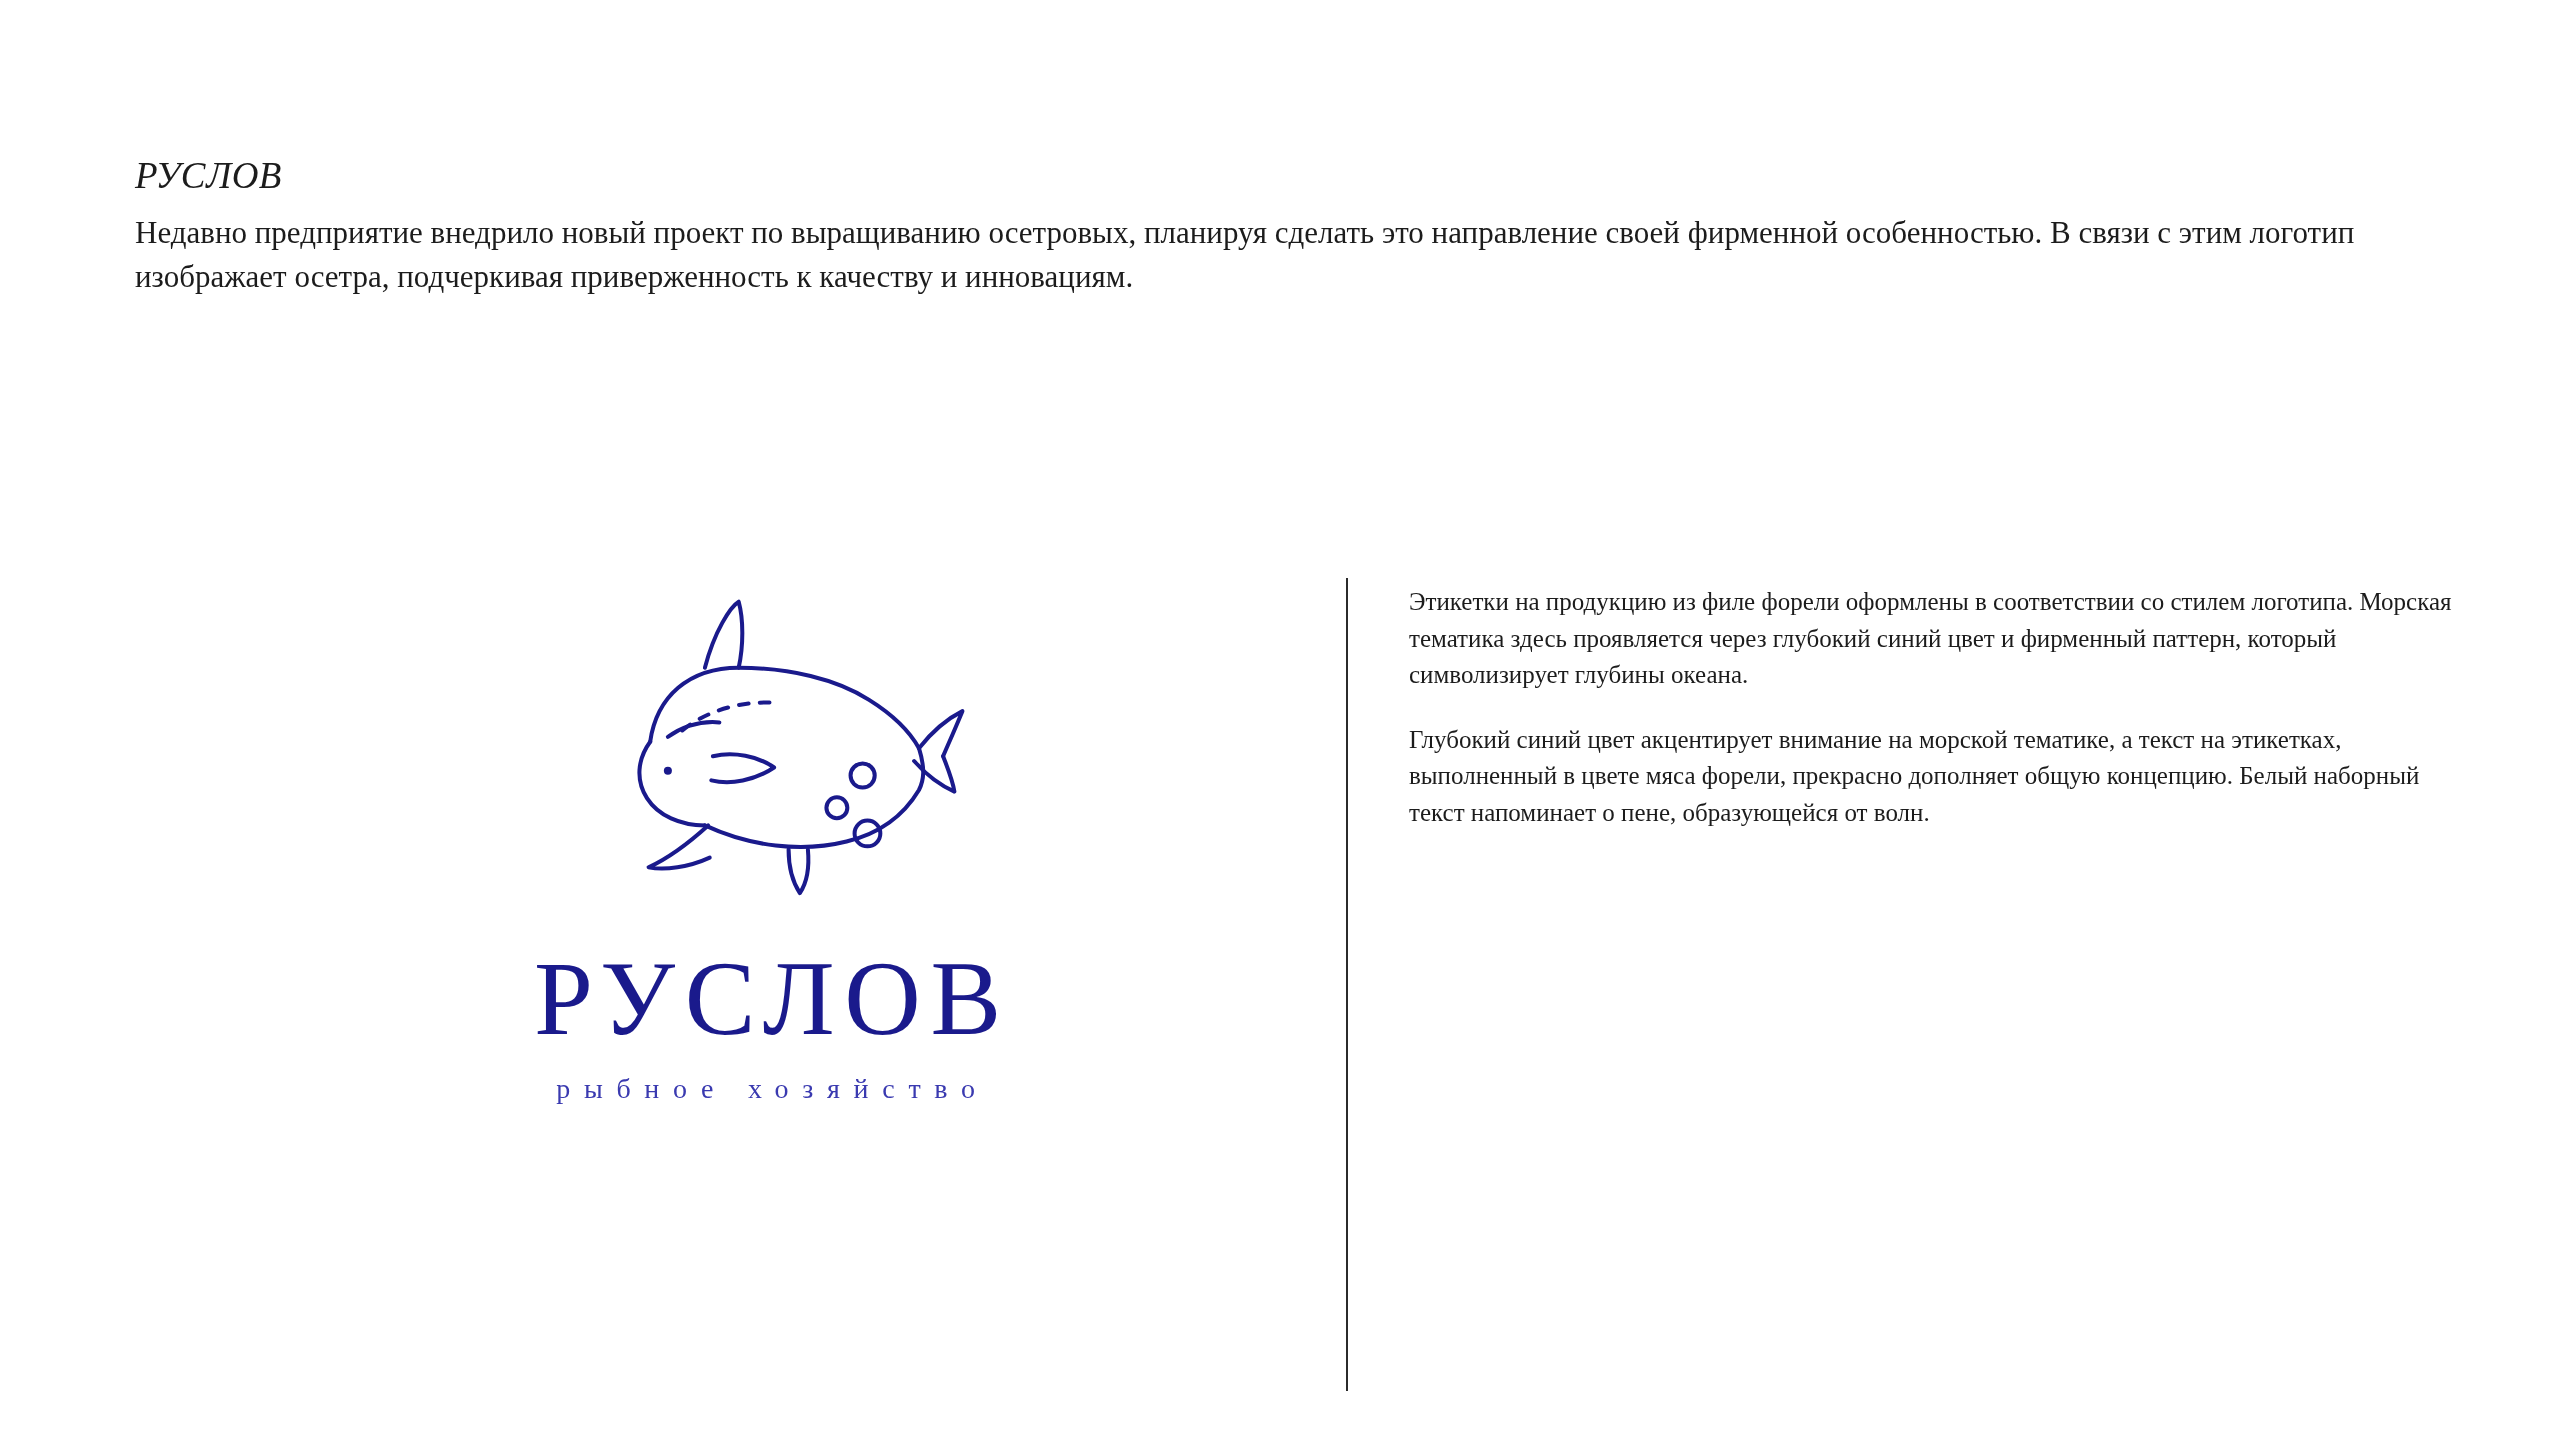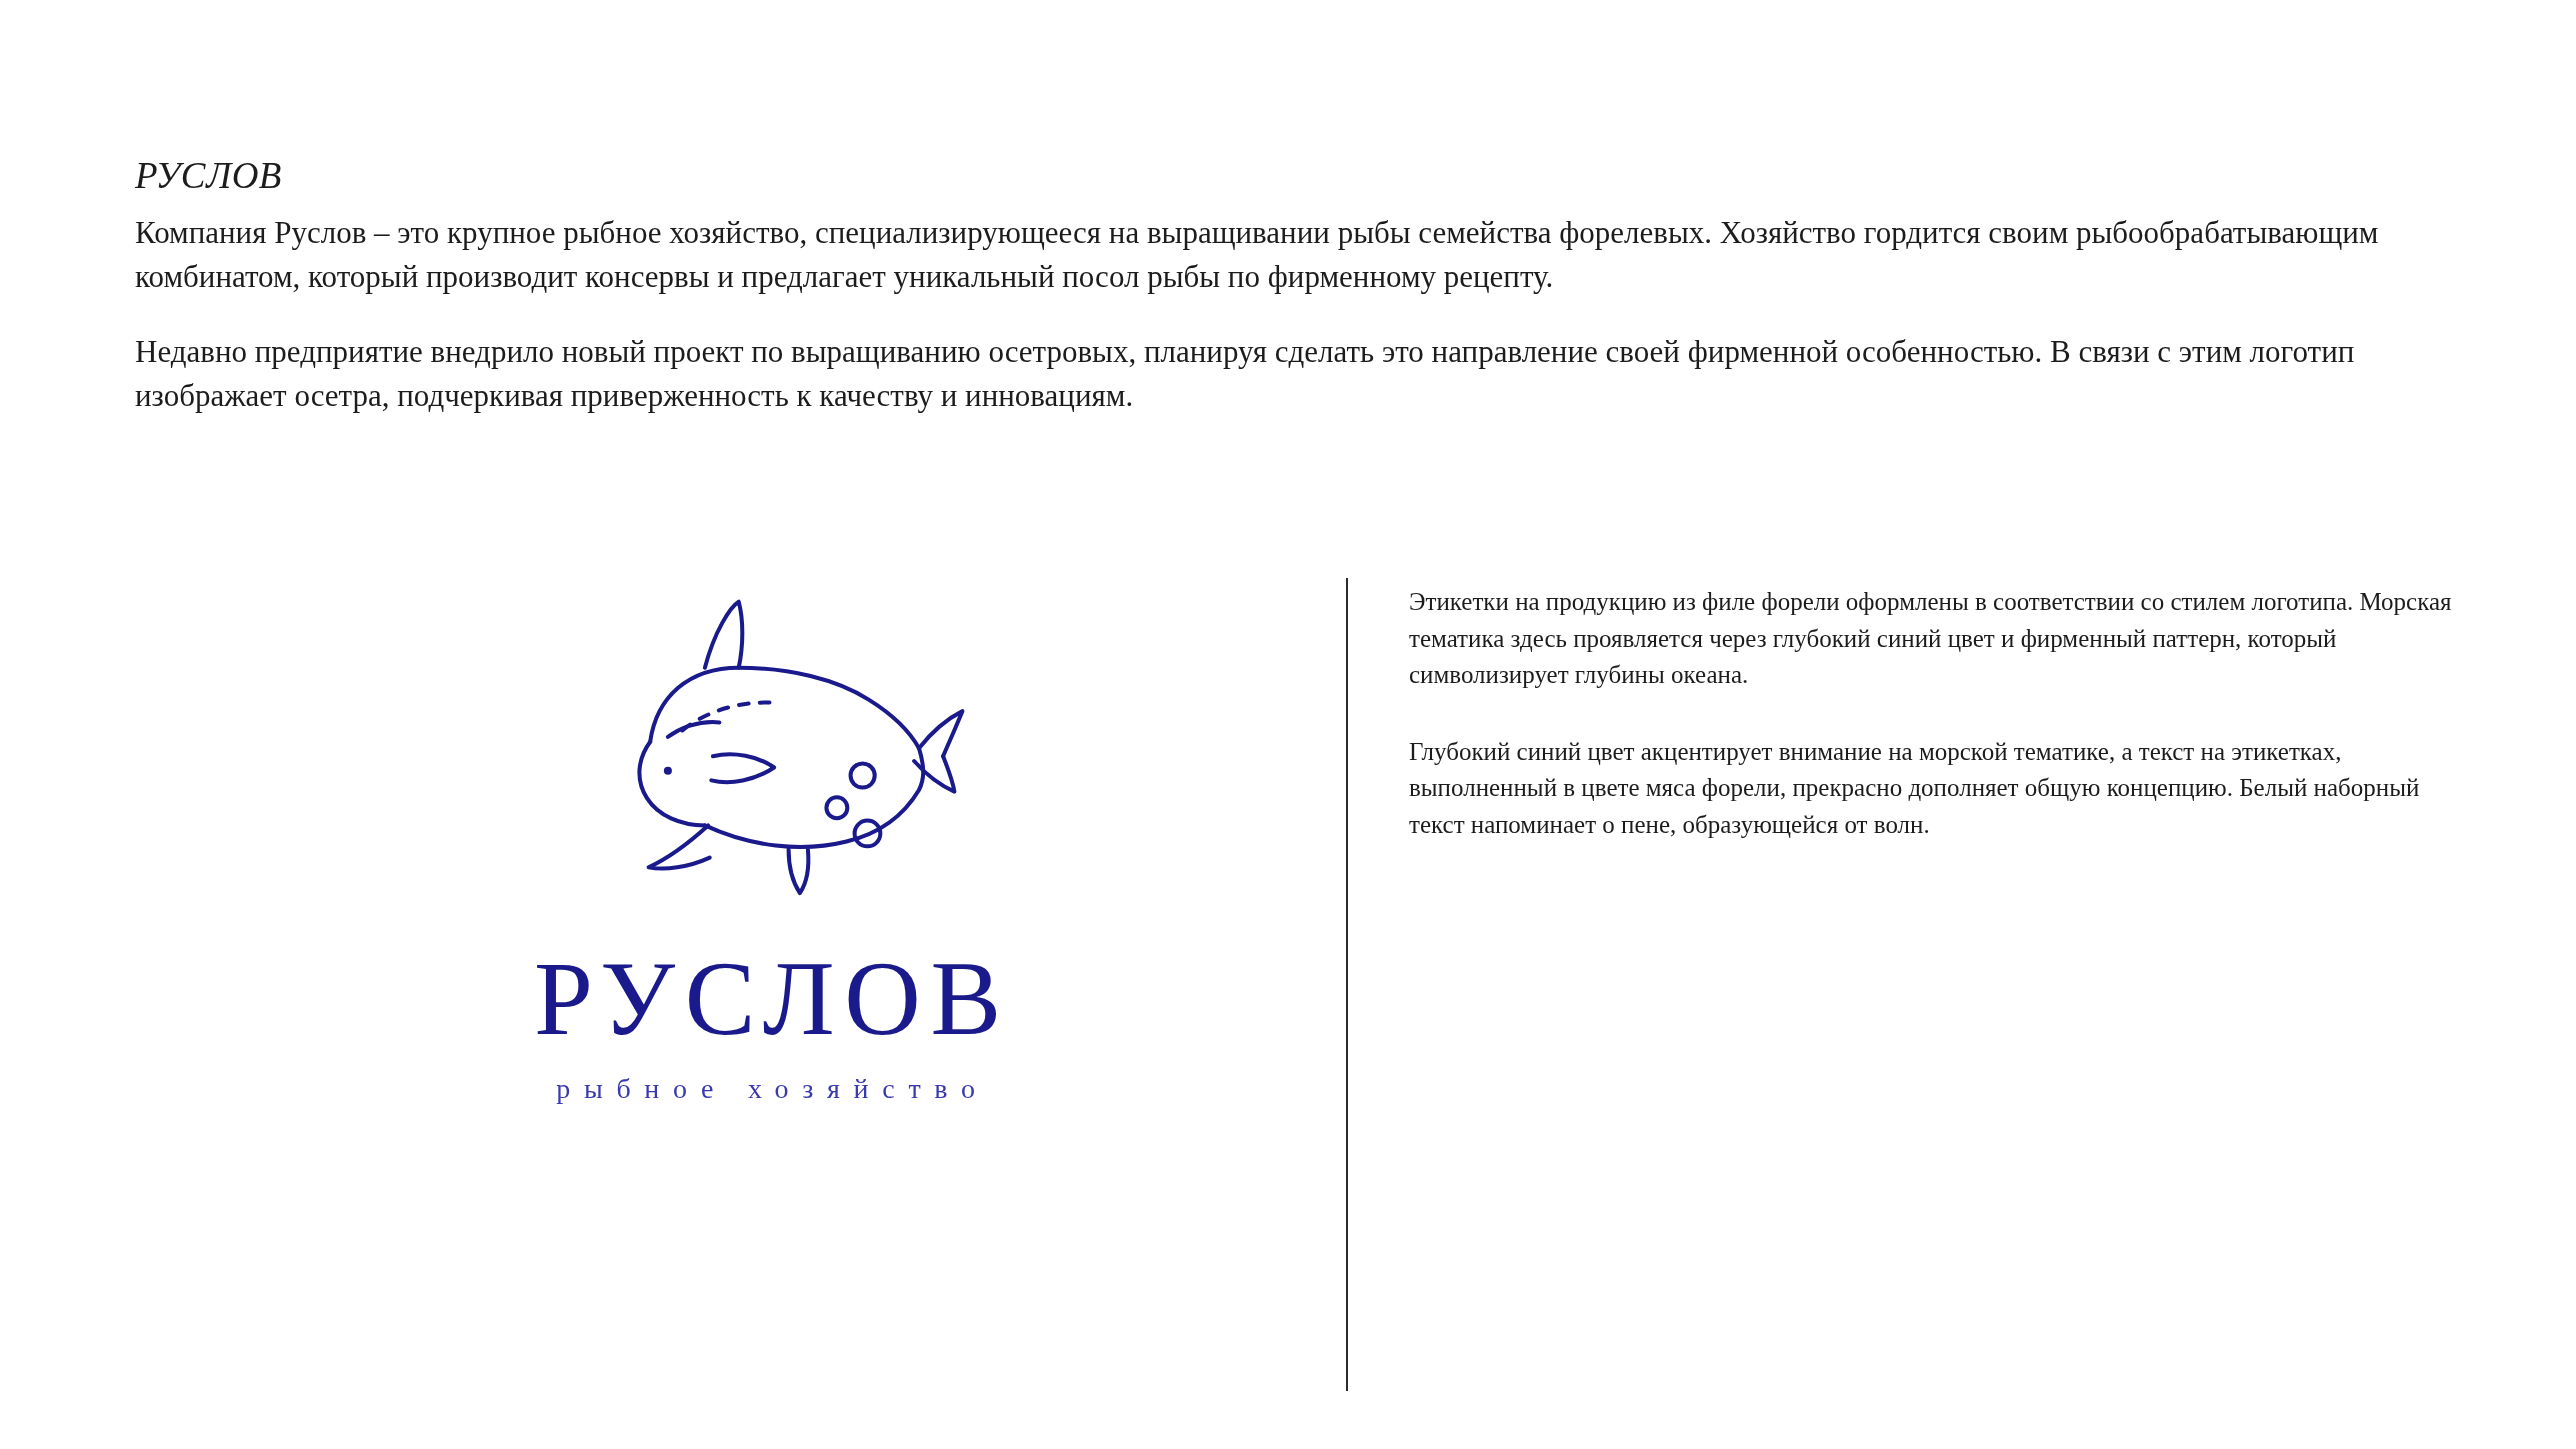--- a/index.html
+++ b/index.html
@@ -112,32 +112,31 @@
     top: 0;
     width: 1055px;
     font-size: 25px;
     line-height: 1.46;
     color: #1c1c1c;
   }
   .side-copy p {
     margin: 0;
   }
   .side-copy p + p {
-    margin-top: 40px;
+    margin-top: 28px;
   }
 </style>
 </head>
 <body>
 
 <div class="page">
 
   <h1 class="doc-title">РУСЛОВ</h1>
 
   <div class="intro">
-    <p>Компания Руслов – это крупное рыбное хозяйство, специализирующееся на выращивании рыбы семейства форелевых. Хозяйство гордится своим рыбообрабатывающим комбинатом, который производит консервы и предлагает уникальный посол рыбы по фирменному рецепту.</p>
     <p>Недавно предприятие внедрило новый проект по выращиванию осетровых, планируя сделать это направление своей фирменной особенностью. В связи с этим логотип изображает осетра, подчеркивая приверженность к качеству и инновациям.</p>
   </div>
 
   <div class="lower">
 
     <div class="logo-block">
       <span class="logo-mark">
         <svg class="logo-mark" viewBox="0 0 560 420" xmlns="http://www.w3.org/2000/svg" fill="none" stroke="#1a1a8c" stroke-width="5" stroke-linecap="round" stroke-linejoin="round">
 
           <path d="M196 104 C208 58 228 28 238 22 C244 44 244 76 238 104"></path>

